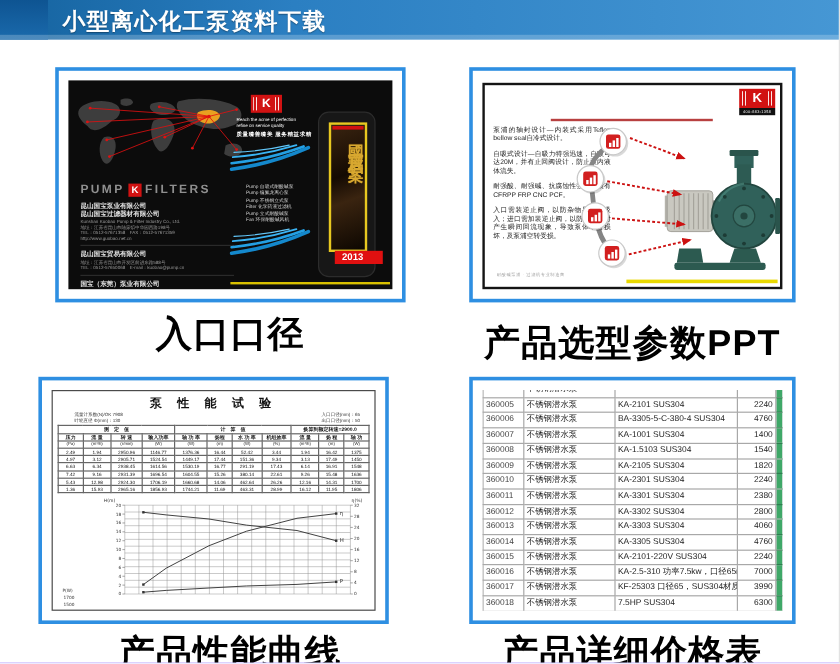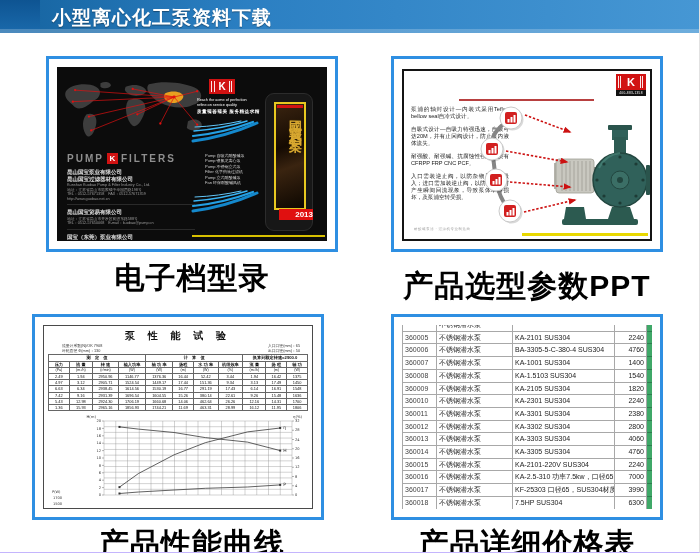--- a/index.html
+++ b/index.html
@@ -43,21 +43,21 @@
   .swoosh2{position:absolute;left:134px;top:122px;}
   .products{position:absolute;left:148px;top:86px;color:#cfcfcf;font-size:4px;line-height:5.4px;}
   .banner-box{position:absolute;left:208px;top:26px;width:46px;height:136px;background:#171717;border:1px solid #2c2c2c;border-radius:9px;}
   .banner{position:absolute;left:8px;top:8px;width:28px;height:104px;border:2px solid #e8c820;
           background:linear-gradient(160deg,#3a2410 0%,#140a02 40%,#3a2410 60%,#0d0701 100%);}
   .banner-redtop{position:absolute;left:1px;top:1px;width:26px;height:3px;background:#d11212;}
   .banner-chars{position:absolute;left:0;top:6px;width:28px;text-align:center;writing-mode:vertical-rl;
                 color:#d8a830;font-size:13px;font-weight:bold;letter-spacing:6px;font-family:"DejaVu Serif","Liberation Serif",serif;
                 text-shadow:0 0 1px #7a5a10;}
   .banner-year{position:absolute;left:3px;bottom:-12px;width:34px;height:11px;background:#e01010;color:#fff;
-               font-size:8px;font-weight:bold;text-align:right;line-height:11px;}
+               font-size:8px;font-weight:bold;text-align:left;line-height:11px;padding-left:6px;}
   .cat-bottomline{position:absolute;left:135px;top:168px;width:133px;height:2px;background:#d8c000;}
   
   .slide{position:relative;width:250px;height:172px;margin-top:2px;background:#fff;border:2px solid #141414;box-sizing:border-box;overflow:hidden;}
   .ppt-k{right:4px;top:3px;left:auto;width:30px;height:16px;position:absolute;}
   .ppt-k .kch{font-size:11px;}
   .ppt-phone{position:absolute;right:4px;top:19px;width:30px;height:6px;background:#111;color:#fff;font-size:3.2px;text-align:center;line-height:6px;letter-spacing:.3px;}
   .ppt-title{position:absolute;left:30px;top:9px;width:180px;text-align:center;color:#d41c1c;font-size:13px;font-weight:bold;letter-spacing:2px;}
   .ppt-underline{position:absolute;left:55px;top:28px;width:135px;height:2px;background:#b84040;}
   .ppt-paras{position:absolute;left:7px;top:35px;width:98px;}
   .ppt-paras p{margin:0 0 6px 0;font-size:5.6px;line-height:7px;color:#1a1a1a;text-align:justify;}
@@ -183,21 +183,21 @@
       <div class="banner-box">
         <div class="banner">
           <div class="banner-redtop"></div>
           <div class="banner-chars">國寶档案</div>
           <div class="banner-year">2013</div>
         </div>
       </div>
       <div class="cat-bottomline"></div>
     </div>
   </div>
-  <div class="caption cap1">电子档型录</div>
+  <div class="caption cap1">入口口径</div>
 
   <div class="panel panel-tr">
     <div class="slide">
       <div class="klogo ppt-k">
         <span class="bars bl"></span>
           <span class="kch">K</span>
           <span class="bars br"></span>
       </div>
       <div class="ppt-phone">400-883-1358</div>
       <div class="ppt-underline"></div>

